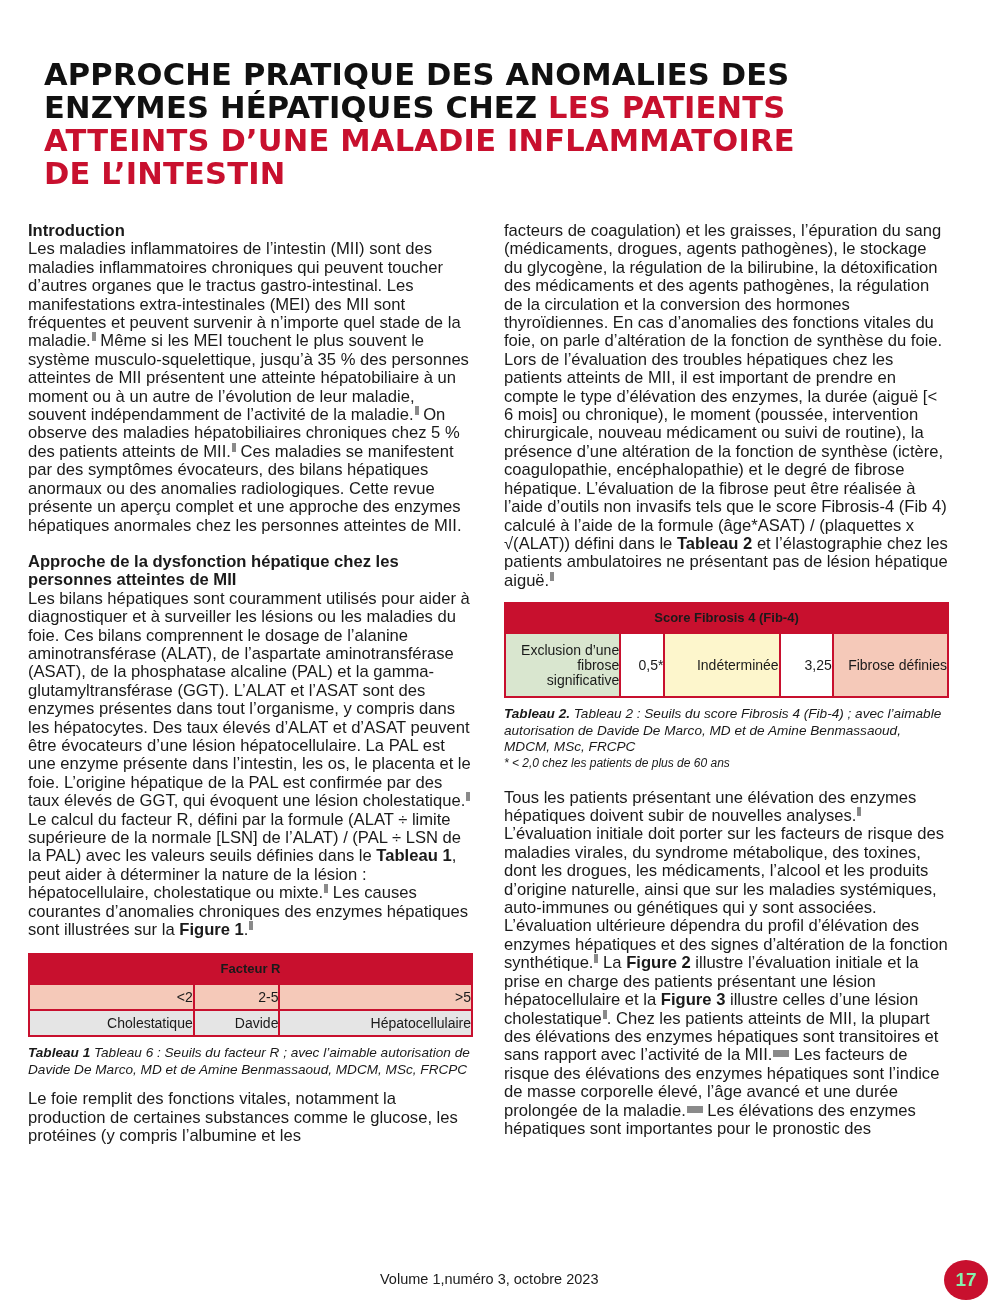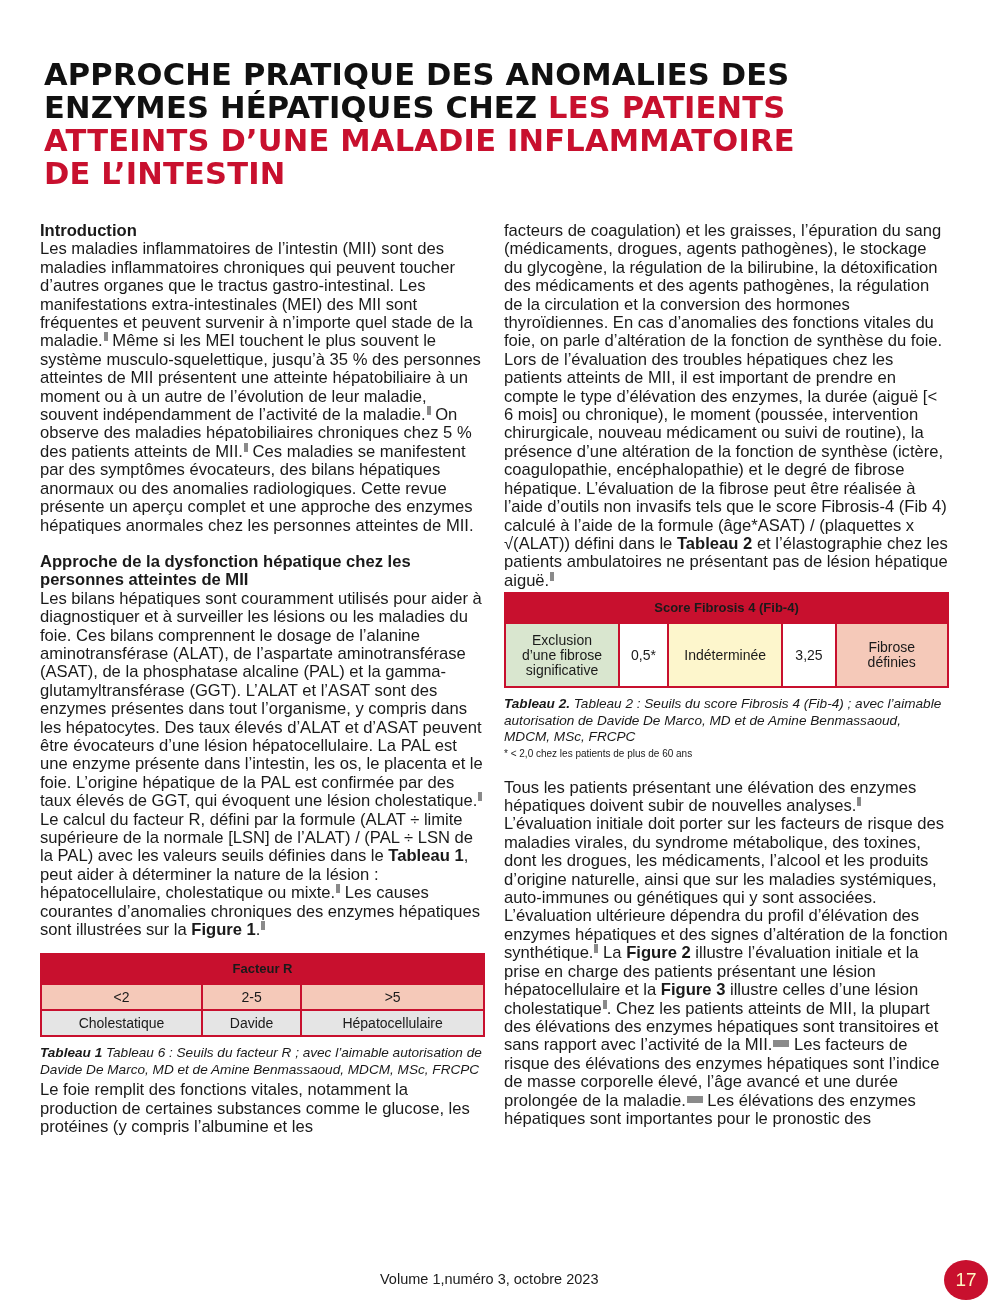--- a/index.html
+++ b/index.html
@@ -8,56 +8,56 @@
     font-family: "Liberation Sans", sans-serif; color: #1a1a1a;
   }
   .title {
     position: absolute; left: 44px; top: 58px; width: 800px;
     font-family: "DejaVu Sans", sans-serif; font-weight: bold;
     font-size: 30.5px; line-height: 33px; letter-spacing: 0.2px;
     color: #111111; margin: 0;
   }
   .title .red { color: #c8102e; }
   .col { position: absolute; top: 222px; font-size: 16.6px; line-height: 18.4px; }
-  .col-left { left: 40px; width: 445px; }
+  .col-left { left: 28px; width: 445px; }
   .col-right { left: 504px; top: 222px; width: 445px; }
   .heading { font-weight: bold; margin: 0; }
   p { margin: 0; }
   .ref { display: inline-block; width: 4px; height: 9px; background: #8a8a8a; vertical-align: 5px; margin-left: 1px; }
   .ref.wide { width: 16px; height: 7px; vertical-align: 3px; }
   b { font-weight: bold; }
   .gap { height: 18px; }
 
   table.t { border-collapse: collapse; width: 100%; font-size: 14px; }
   table.t th {
     background: #c8102e; color: #1a1a1a; font-weight: bold; font-size: 13px;
     height: 26px; border: 2px solid #c8102e;
   }
-  table.t td { border: 2px solid #c8102e; text-align: center; padding: 0 11px; }
+  table.t td { border: 2px solid #c8102e; text-align: right; padding: 0 0; }
   .t1 td.thr { background: #f5c9b9; height: 24px; }
   .t1 td.type { background: #e5e5e5; height: 24px; }
   .t2 td { height: 62px; line-height: 15px; }
   .t2 .green { background: #d9e6cf; }
   .t2 .white { background: #ffffff; }
   .t2 .yellow { background: #fdf6cc; }
   .t2 .pink { background: #f5c9b9; }
   .caption { font-size: 13.6px; line-height: 16.5px; font-style: italic; margin-top: 8px; }
   .caption b { font-style: italic; }
-  .footnote { font-size: 10px; line-height: 15px; }
+  .footnote { font-size: 12px; font-style: italic; line-height: 15px; }
 
   .table1 { margin-top: 14px; width: 444px; }
-  .table2 { margin-top: 2px; width: 442px; }
+  .table2 { margin-top: 12px; width: 442px; }
 
   .footer-text {
     position: absolute; left: 380px; top: 1271px; font-size: 14.5px; color: #1a1a1a;
   }
   .page-badge {
     position: absolute; left: 944px; top: 1260px; width: 44px; height: 40px;
-    border-radius: 50%; background: #c8102e; color: #fef9c3;
-    font-weight: normal; font-size: 19px; display: flex; align-items: center; justify-content: center;
+    border-radius: 50%; background: #c8102e; color: #86efac;
+    font-weight: bold; font-size: 19px; display: flex; align-items: center; justify-content: center;
   }
 </style>
 </head>
 <body>
 
 <h1 class="title"><span>APPROCHE PRATIQUE DES ANOMALIES DES ENZYMES HÉPATIQUES CHEZ </span><span class="red">LES PATIENTS ATTEINTS D’UNE MALADIE INFLAMMATOIRE DE L’INTESTIN</span></h1>
 
 <div class="col col-left">
   <div class="heading">Introduction</div>
   <p><span>Les maladies inflammatoires de l’intestin (MII) sont des maladies inflammatoires chroniques qui peuvent toucher d’autres organes que le tractus gastro-intestinal. Les manifestations extra-intestinales (MEI) des MII sont fréquentes et peuvent survenir à n’importe quel stade de la maladie.</span><span class="ref"></span><span> Même si les MEI touchent le plus souvent le système musculo-squelettique, jusqu’à 35 % des personnes atteintes de MII présentent une atteinte hépatobiliaire à un moment ou à un autre de l’évolution de leur maladie, souvent indépendamment de l’activité de la maladie.</span><span class="ref"></span><span> On observe des maladies hépatobiliaires chroniques chez 5 % des patients atteints de MII.</span><span class="ref"></span><span> Ces maladies se manifestent par des symptômes évocateurs, des bilans hépatiques anormaux ou des anomalies radiologiques. Cette revue présente un aperçu complet et une approche des enzymes hépatiques anormales chez les personnes atteintes de MII.</span></p>
@@ -79,21 +79,21 @@
     </tr>
     <tr>
       <td class="type">Cholestatique</td>
       <td class="type">Davide</td>
       <td class="type">Hépatocellulaire</td>
     </tr>
   </tbody>
     </table>
   <div class="caption"><b>Tableau 1</b><span> Tableau 6 : Seuils du facteur R ; avec l’aimable autorisation de Davide De Marco, MD et de Amine Benmassaoud, MDCM, MSc, FRCPC</span></div>
 
-  <p style="margin-top:3px"><span>Le foie remplit des fonctions vitales, notamment la production de certaines substances comme le glucose, les protéines (y compris l’albumine et les</span></p>
+  <p style="margin-top:12px"><span>Le foie remplit des fonctions vitales, notamment la production de certaines substances comme le glucose, les protéines (y compris l’albumine et les</span></p>
 </div>
 
 <div class="col col-right">
   <p><span id="s3cont">facteurs de coagulation) et les graisses, l’épuration du sang (médicaments, drogues, agents pathogènes), le stockage du glycogène, la régulation de la bilirubine, la détoxification des médicaments et des agents pathogènes, la régulation de la circulation et la conversion des hormones thyroïdiennes. En cas d’anomalies des fonctions vitales du foie, on parle d’altération de la fonction de synthèse du foie. Lors de l’évaluation des troubles hépatiques chez les patients atteints de MII, il est important de prendre en compte le type d’élévation des enzymes, la durée (aiguë [&lt; 6 mois] ou chronique), le moment (poussée, intervention chirurgicale, nouveau médicament ou suivi de routine), la présence d’une altération de la fonction de synthèse (ictère, coagulopathie, encéphalopathie) et le degré de fibrose hépatique. L’évaluation de la fibrose peut être réalisée à l’aide d’outils non invasifs tels que le score Fibrosis-4 (Fib 4) calculé à l’aide de la formule (âge*ASAT) / (plaquettes x √(ALAT)) défini dans le </span><b>Tableau 2</b><span> et l’élastographie chez les patients ambulatoires ne présentant pas de lésion hépatique aiguë.</span><span class="ref"></span></p>
 
   <table class="t t2 table2">
     <tbody>
         <tr>
           <th colspan="5">Score Fibrosis 4 (Fib-4)</th>
         </tr>

